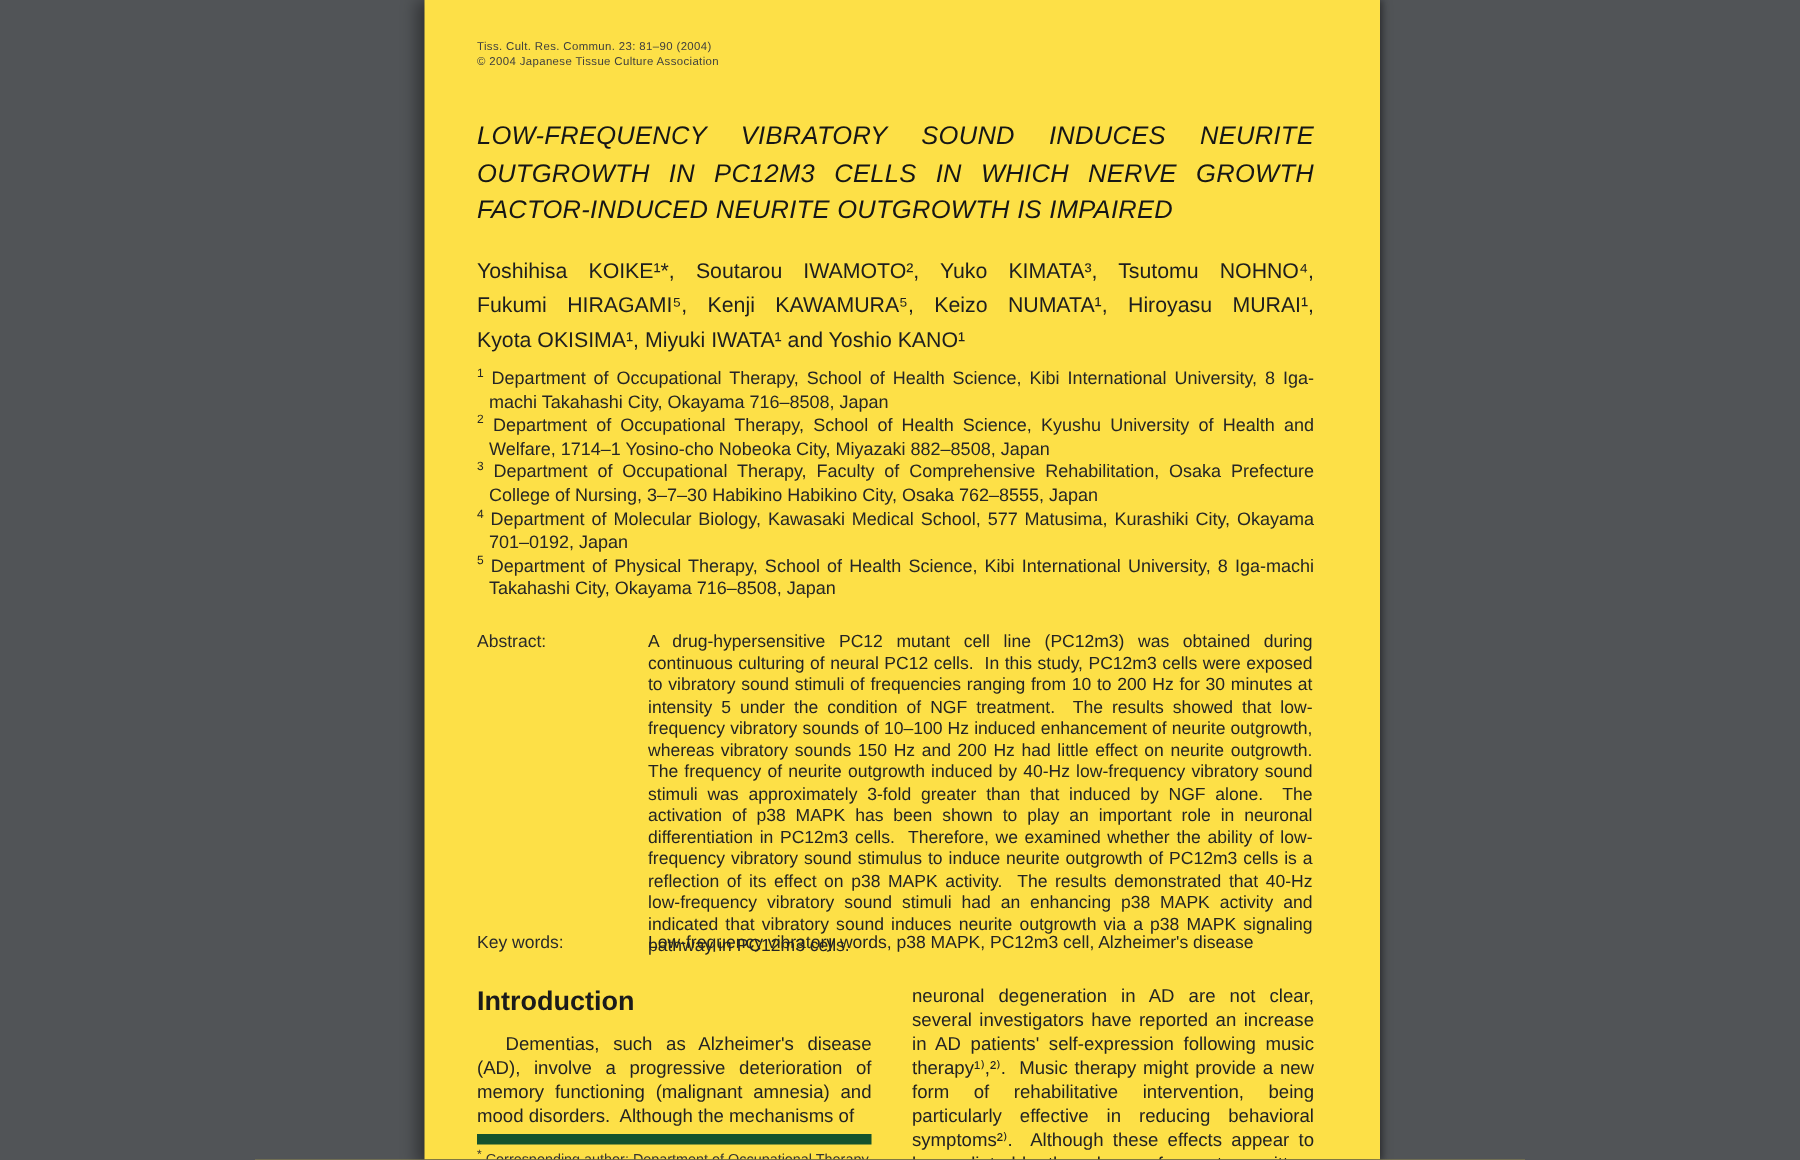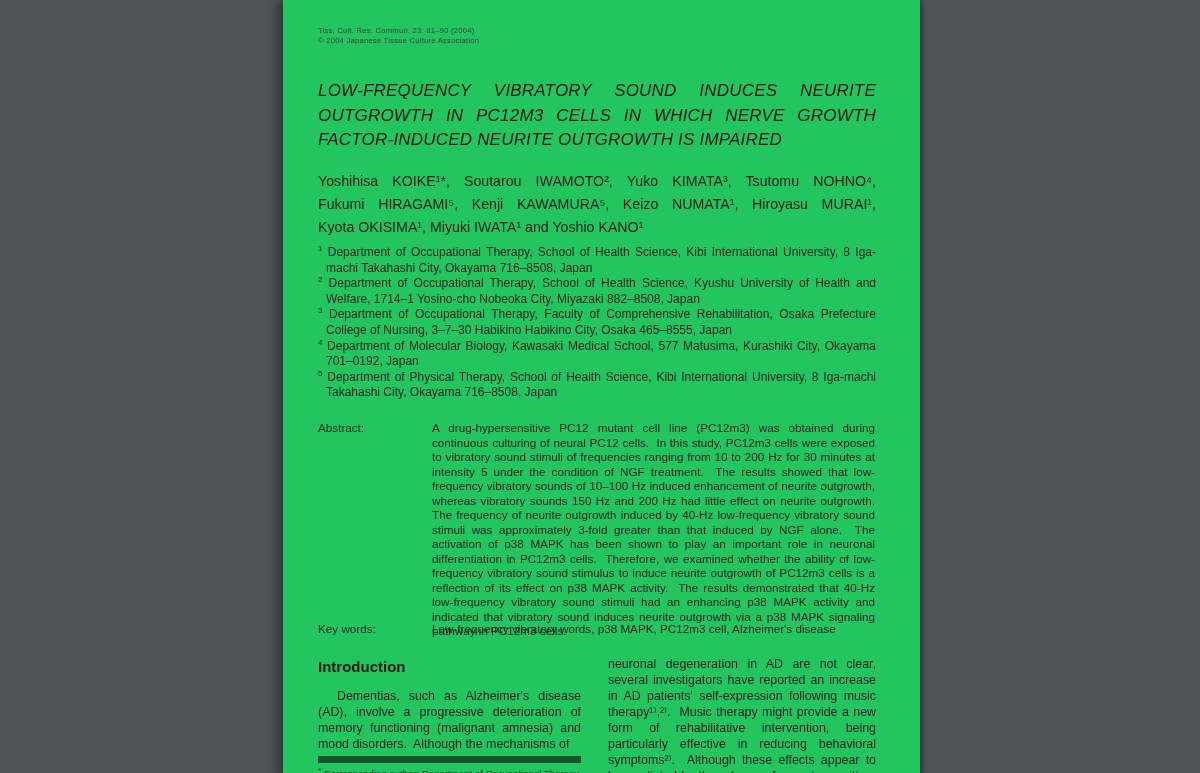--- a/index.html
+++ b/index.html
@@ -16,21 +16,21 @@
     width: 1200px;
     height: 773px;
     background: #515457;
   }
   .page {
     position: absolute;
     left: 283px;
     top: 0;
     width: 637px;
     height: 773px;
-    background: #22c55e;
+    background: #fde047;
     box-shadow: -4px 2px 10px 2px rgba(0,0,0,0.38), 2px 0 4px rgba(0,0,0,0.30);
     overflow: hidden;
     color: #232323;
   }
   .journal-info {
     position: absolute;
     left: 35px;
     top: 26px;
     font-size: 7.6px;
     line-height: 9.5px;
@@ -111,21 +111,21 @@
   }
   .col p {
     margin: 0;
     text-align: justify;
     white-space: pre-wrap;
   }
   .col-left { left: 35px;  top: 659px; width: 263px; }
   .col-right { left: 325px; top: 656px; width: 268px; }
   .intro-heading {
     margin: 0 0 13px 0;
-    font-size: 15px;
+    font-size: 18px;
     font-weight: bold;
     color: #1b1b1b;
   }
   .indent-first { text-indent: 19px; }
   .footnote {
     position: absolute;
     left: 35px;
     top: 756px;
     width: 263px;
     border-top: 7px solid #14532d;
@@ -154,21 +154,21 @@
 
     <div class="authors">
       <div class="jline">Yoshihisa KOIKE¹*, Soutarou IWAMOTO², Yuko KIMATA³, Tsutomu NOHNO⁴,</div>
       <div class="jline">Fukumi HIRAGAMI⁵, Kenji KAWAMURA⁵, Keizo NUMATA¹, Hiroyasu MURAI¹,</div>
       <div>Kyota OKISIMA¹, Miyuki IWATA¹ and Yoshio KANO¹</div>
     </div>
 
     <div class="affiliations">
       <p><span class="sup">1</span> <span>Department of Occupational Therapy, School of Health Science, Kibi International University, 8 Iga-machi Takahashi City, Okayama 716–8508, Japan</span></p>
       <p><span class="sup">2</span> <span>Department of Occupational Therapy, School of Health Science, Kyushu University of Health and Welfare, 1714–1 Yosino-cho Nobeoka City, Miyazaki 882–8508, Japan</span></p>
-      <p><span class="sup">3</span> <span>Department of Occupational Therapy, Faculty of Comprehensive Rehabilitation,  Osaka Prefecture College of Nursing, 3–7–30 Habikino Habikino City, Osaka 465–8555, Japan</span></p>
+      <p><span class="sup">3</span> <span>Department of Occupational Therapy, Faculty of Comprehensive Rehabilitation,  Osaka Prefecture College of Nursing, 3–7–30 Habikino Habikino City, Osaka 762–8555, Japan</span></p>
       <p><span class="sup">4</span> <span>Department of Molecular Biology, Kawasaki Medical School, 577 Matusima, Kurashiki City, Okayama 701–0192, Japan</span></p>
       <p><span class="sup">5</span> <span>Department of Physical Therapy, School of Health Science, Kibi International University, 8 Iga-machi Takahashi City, Okayama 716–8508, Japan</span></p>
     </div>
 
     <div class="block-label" style="top:421px;">Abstract:</div>
     <div class="abstract-text">A drug-hypersensitive PC12 mutant cell line (PC12m3) was obtained during continuous culturing of neural PC12 cells.  In this study, PC12m3 cells were exposed to vibratory sound stimuli of frequencies ranging from 10 to 200 Hz for 30 minutes at intensity 5 under the condition of NGF treatment.  The results showed that low-frequency vibratory sounds of 10–100 Hz induced enhancement of neurite outgrowth, whereas vibratory sounds 150 Hz and 200 Hz had little effect on neurite outgrowth.  The frequency of neurite outgrowth induced by 40-Hz low-frequency vibratory sound stimuli was approximately 3-fold greater than that induced by NGF alone.  The activation of p38 MAPK has been shown to play an important role in neuronal differentiation in PC12m3 cells.  Therefore, we examined whether the ability of low-frequency vibratory sound stimulus to induce neurite outgrowth of PC12m3 cells is a reflection of its effect on p38 MAPK activity.  The results demonstrated that 40-Hz low-frequency vibratory sound stimuli had an enhancing p38 MAPK activity and indicated that vibratory sound induces neurite outgrowth via a p38 MAPK signaling pathway in PC12m3 cells.</div>
 
     <div class="block-label" style="top:622px;">Key words:</div>
     <div class="keywords-text">Low-frequency vibratory words, p38 MAPK, PC12m3 cell, Alzheimer's disease</div>
 

